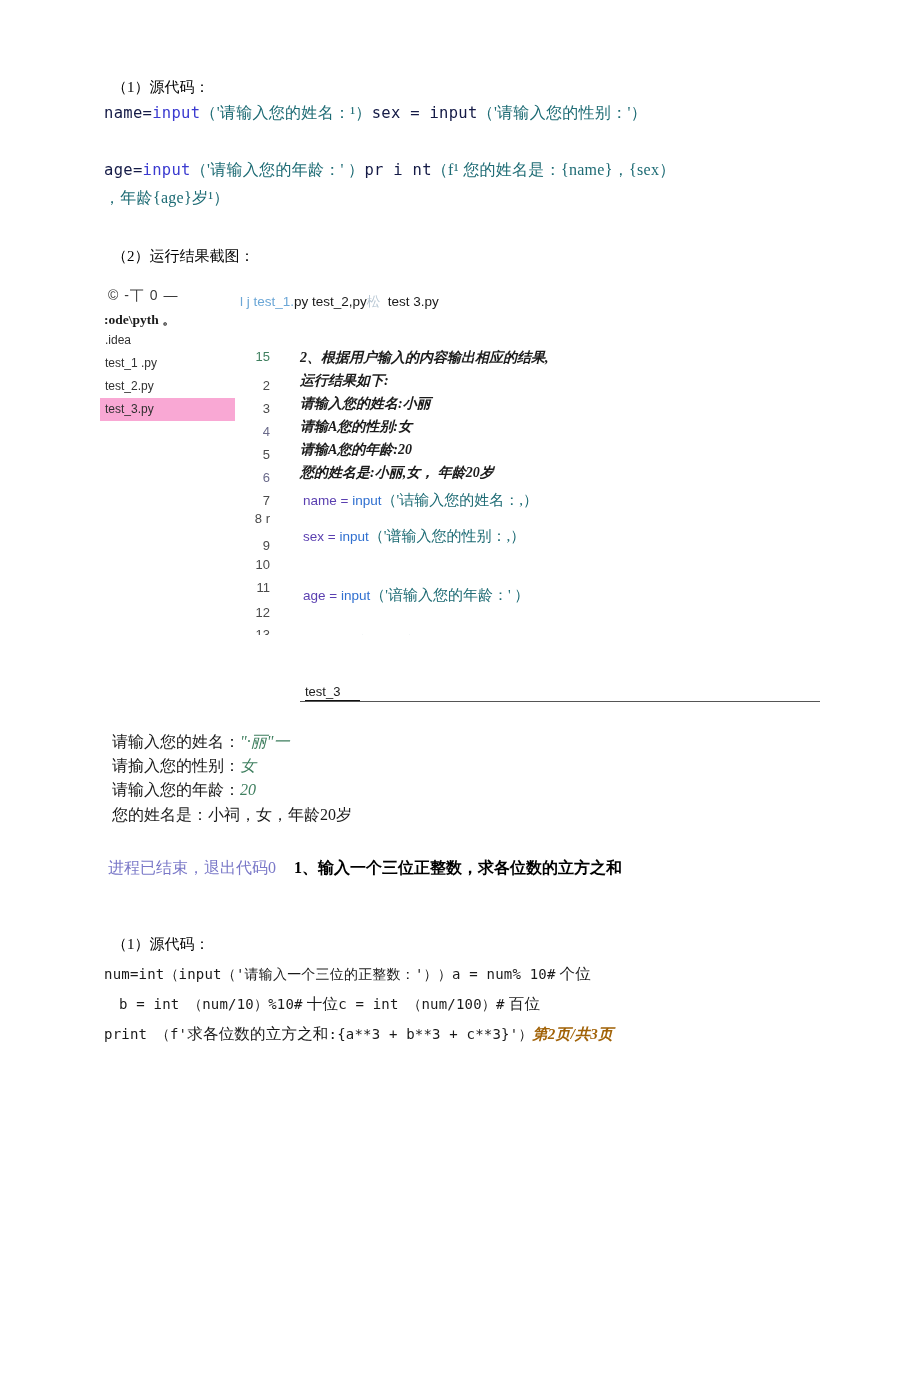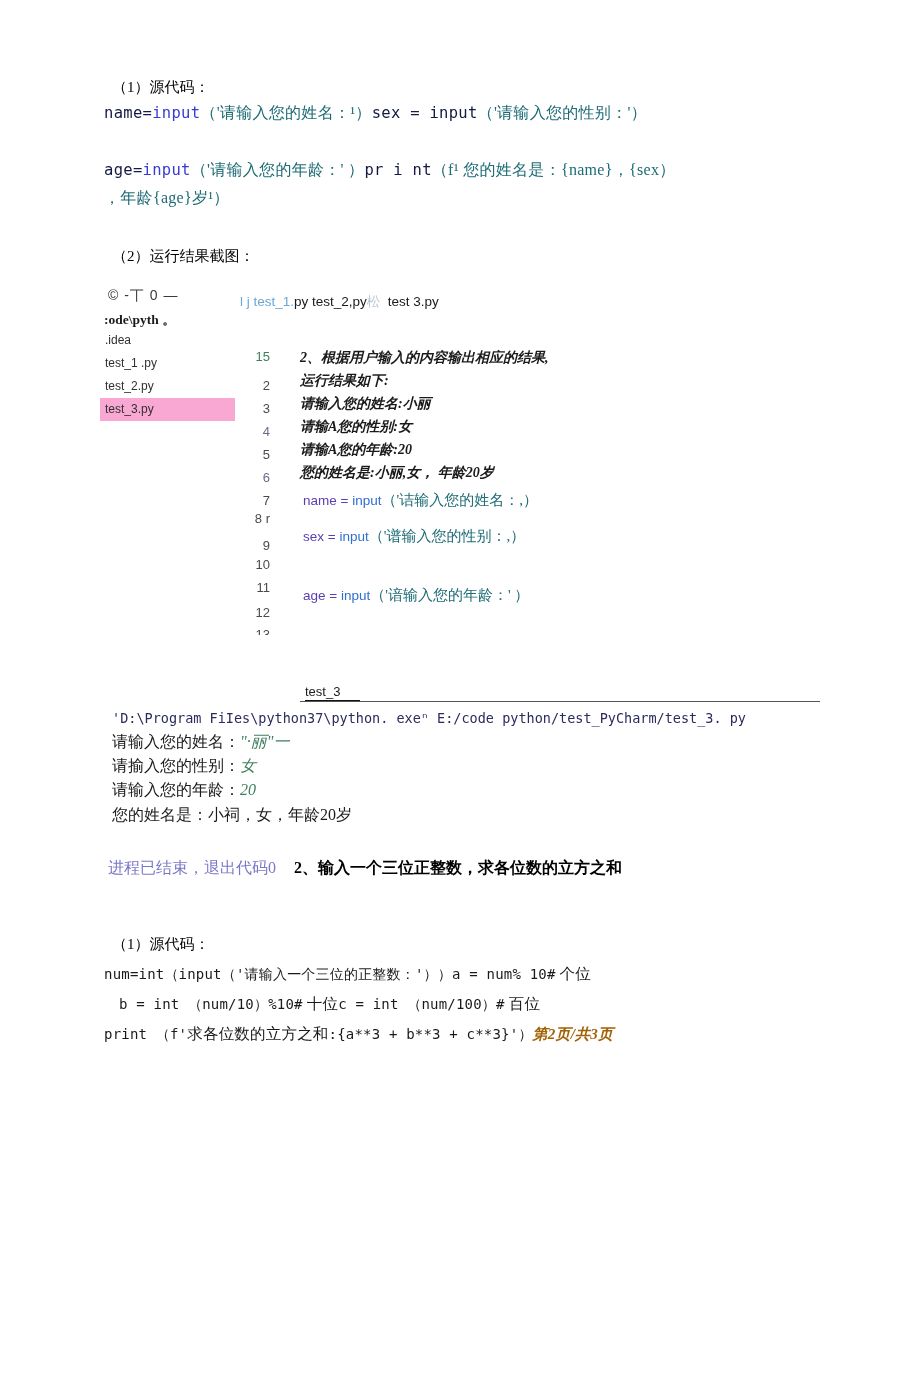--- a/index.html
+++ b/index.html
@@ -234,35 +234,34 @@
       </div>
 
       <div class="ed-clip" style="left:3px;top:332px;">print（f' 您的姓名是：{name}，{sex}，年龄{age}岁'）</div>
     </div>
   </div>
 
   <div class="console-tab">test_3</div>
   <div class="console-rule"></div>
   <div class="console-rule2"></div>
 
-  <div class="con-line" style="left:112px;top:710px;">'D:\Program FiIes\python37\python. exeⁿ E:/code python/test_PyCharm/test_3. py</div>
 
   <div class="con-cn" style="left:112px;top:732px;">
     <span>请输入您的姓名：</span><span class="in-green">"·丽"一</span>
   </div>
   <div class="con-cn" style="left:112px;top:756px;">
     <span>请揄入您的性别：</span><span class="in-green">女</span>
   </div>
   <div class="con-cn" style="left:112px;top:780px;">
     <span>请输入您的年龄：</span><span class="in-green">20</span>
   </div>
   <div class="con-cn" style="left:112px;top:805px;">您的姓名是：小祠，女，年龄20岁</div>
 
   <div class="proc" style="left:108px;top:858px;">进程已结束，退出代码0</div>
-  <div class="heading3" style="left:294px;top:858px;">2、输入一个三位正整数，求各位数的立方之和</div>
+  <div class="heading3" style="left:294px;top:858px;">1、输入一个三位正整数，求各位数的立方之和</div>
 
   <div class="doc-label" style="left:112px;top:935px;">（1）源代码：</div>
 
   <div class="src" style="left:104px;top:964px;">
     <span>num=int（input（'请输入一个三位的正整数：'））a = num% 10#</span><span class="cn"> 个位</span>
   </div>
 
   <div class="src" style="left:119px;top:994px;">
     <span>b = int （num/10）%10#</span><span class="cn"> 十位</span><span>c = int （num/100）#</span><span class="cn"> 百位</span>
   </div>

